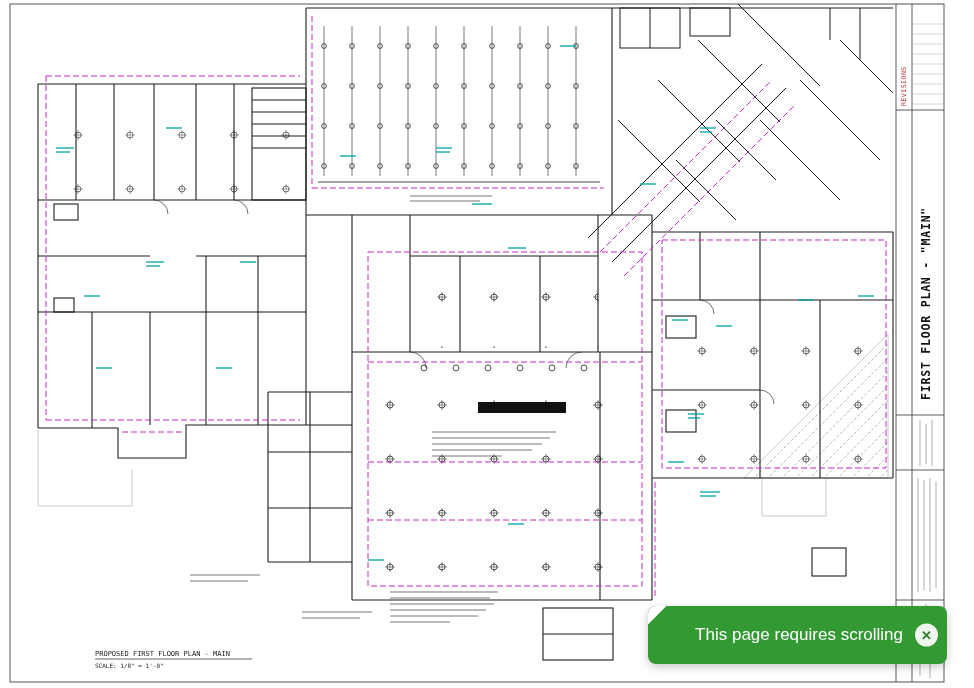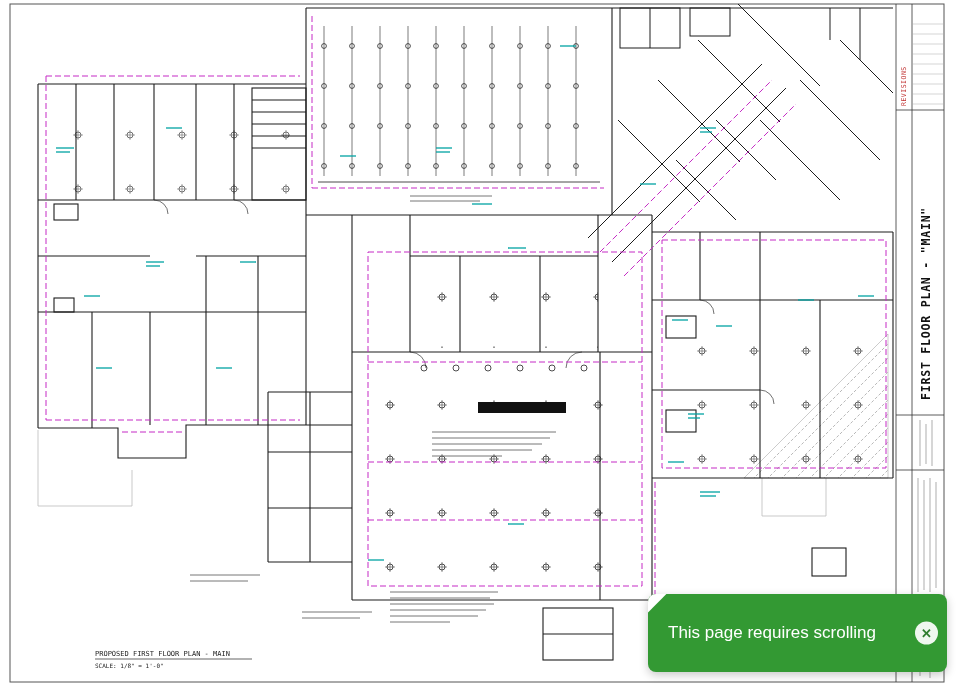--- a/index.html
+++ b/index.html
@@ -1,22 +1,22 @@
 <!DOCTYPE html>
 <html><head>
 <meta charset="utf-8">
 <style>
   html,body{margin:0;padding:0;width:974px;height:688px;background:#ffffff;overflow:hidden;
     font-family:"Liberation Sans",sans-serif;}
   .canvas{position:relative;width:974px;height:688px;background:#fff;}
   .canvas svg{position:absolute;left:0;top:0;}
   svg text{font-family:"DejaVu Sans Mono","Liberation Mono",monospace;}
-  .toast{position:absolute;right:27px;bottom:16px;width:299px;height:78px;background:#339933;
+  .toast{position:absolute;right:27px;bottom:24px;width:299px;height:58px;background:#339933;
     border-radius:8px;display:flex;align-items:center;overflow:hidden;
-    box-shadow:0 3px 10px rgba(0,0,0,.22);}
+    box-shadow:0 3px 10px rgba(0,0,0,.22);justify-content:flex-end;}
   .toast::before{content:"";position:absolute;top:-13px;left:-13px;width:26px;height:26px;
     background:#fff;transform:rotate(45deg);}
   .toast-msg{color:#fff;font-size:17px;padding:0 44px 0 20px;white-space:nowrap;}
   .toast-close{position:absolute;right:9px;top:50%;transform:translateY(-50%);
     width:23px;height:23px;border-radius:50%;border:none;background:rgba(255,255,255,.92);
     color:#2e7d2e;font-size:13px;font-weight:bold;line-height:23px;text-align:center;
     padding:0;cursor:pointer;}
 </style>
 </head>
 <body>

